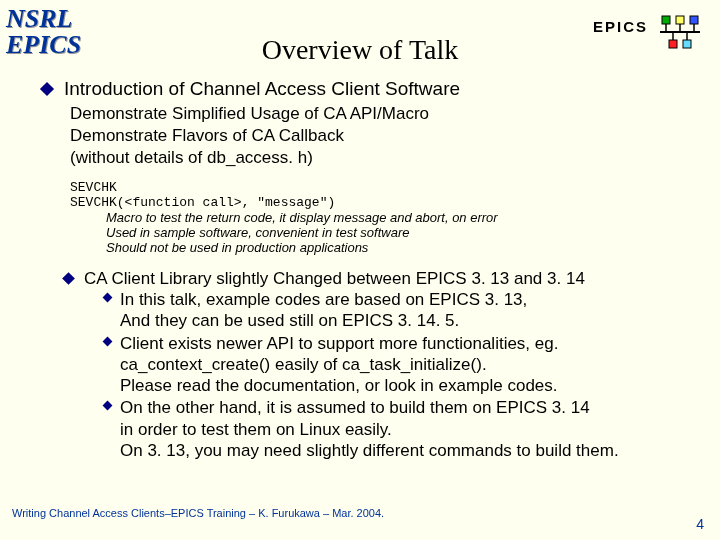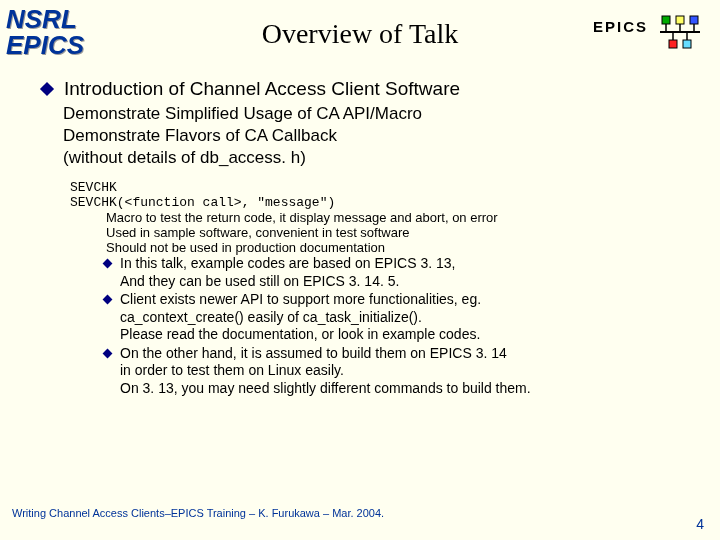--- a/index.html
+++ b/index.html
@@ -8,27 +8,27 @@
     background: #fffff0;
     font-family: Arial, Helvetica, sans-serif;
     color: #000;
     position: relative;
     overflow: hidden;
   }
   .title {
     text-align: center;
     font-family: "Times New Roman", serif;
     font-size: 28px;
-    padding-top: 18px;
+    padding-top: 34px;
     font-weight: normal;
   }
   .left-logo {
     position: absolute;
     top: 6px; left: 6px;
-    font-family: Liberation Sans, sans-serif;
+    font-family: Liberation Serif, serif;
     font-weight: bold;
     font-style: italic;
     font-size: 26px;
     color: #003399;
     text-shadow: 1px 1px 0 #999;
     line-height: 1.0;
   }
   .epics-label {
     position: absolute;
     top: 18px; right: 72px;
@@ -51,48 +51,49 @@
     position: relative;
     padding-left: 22px;
   }
   .lvl1 .marker {
     position: absolute; left: 0; top: 6px;
     width: 10px; height: 10px; background: #000080;
     transform: rotate(45deg);
   }
   .lvl2 {
     font-size: 17px;
-    margin-left: 21px;
+    margin-left: 28px;
     margin-bottom: 2px;
   }
   .lvl3 {
     font-family: "Courier New", monospace;
     font-size: 13px;
     margin-left: 28px;
     margin-bottom: 0;
   }
   .lvl3desc {
     font-size: 13px;
     margin-left: 64px;
     margin-bottom: 0;
+    font-style: italic;
   }
   .lvl1b {
     font-size: 17px;
     margin-top: 14px;
     margin-left: 22px;
     position: relative;
     padding-left: 20px;
   }
   .lvl1b .marker {
     position: absolute; left: 0; top: 5px;
     width: 9px; height: 9px; background: #000080;
     transform: rotate(45deg);
   }
   .lvl4 {
-    font-size: 14px;
+    font-size: 17px;
     margin-left: 62px;
     position: relative;
     padding-left: 16px;
     margin-bottom: 1px;
     line-height: 1.25;
   }
   .lvl4 .marker {
     position: absolute; left: 0; top: 5px;
     width: 7px; height: 7px; background: #000080;
     transform: rotate(45deg);
@@ -147,22 +148,26 @@
   <div class="lvl2">Demonstrate Simplified Usage of CA API/Macro</div>
   <div class="lvl2">Demonstrate Flavors of CA Callback</div>
   <div class="lvl2">(without details of db_access. h)</div>
 
   <div class="gap"></div>
 
   <div class="lvl3">SEVCHK</div>
   <div class="lvl3">SEVCHK(&lt;function call&gt;, "message")</div>
   <div class="lvl3desc">Macro to test the return code, it display message and abort, on error</div>
   <div class="lvl3desc">Used in sample software, convenient in test software</div>
-  <div class="lvl3desc">Should not be used in production documentation</div>
+  <div class="lvl3desc">Should not be used in production applications</div>
 
+  <div class="lvl1b">
+    <span class="marker"></span>
+    <span>CA Client Library slightly Changed between EPICS 3. 13 and 3. 14</span>
+  </div>
 
   <div class="lvl4">
     <span class="marker"></span>
     <span>In this talk, example codes are based on EPICS 3. 13,</span><br>
     <span>And they can be used still on EPICS 3. 14. 5.</span>
   </div>
   <div class="lvl4">
     <span class="marker"></span>
     <span>Client exists newer API to support more functionalities, eg.</span><br>
     <span>ca_context_create() easily of ca_task_initialize().</span><br>

